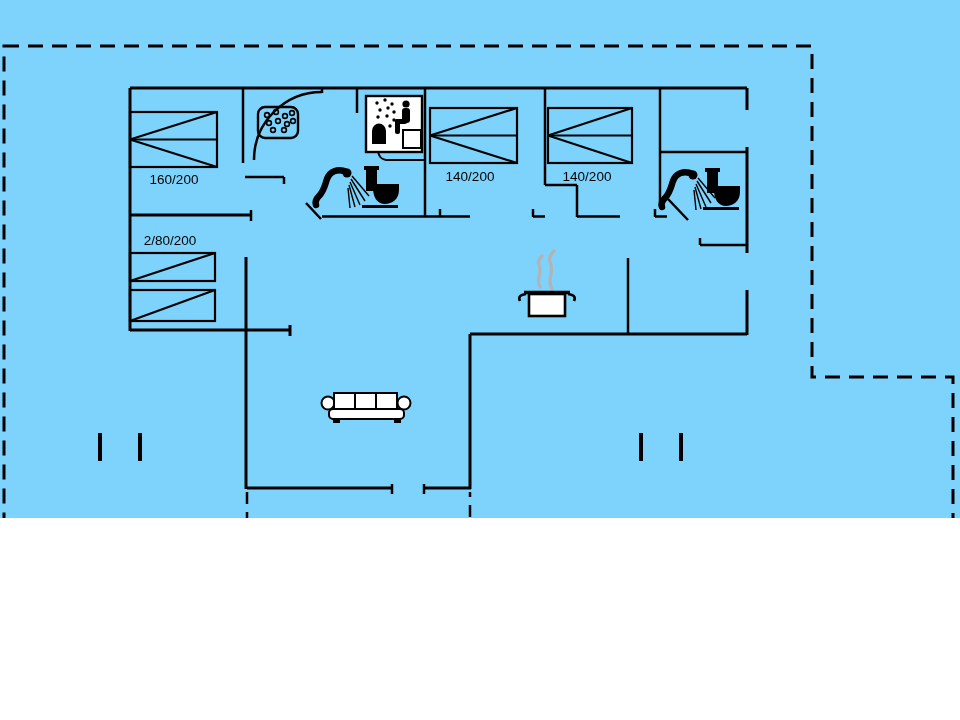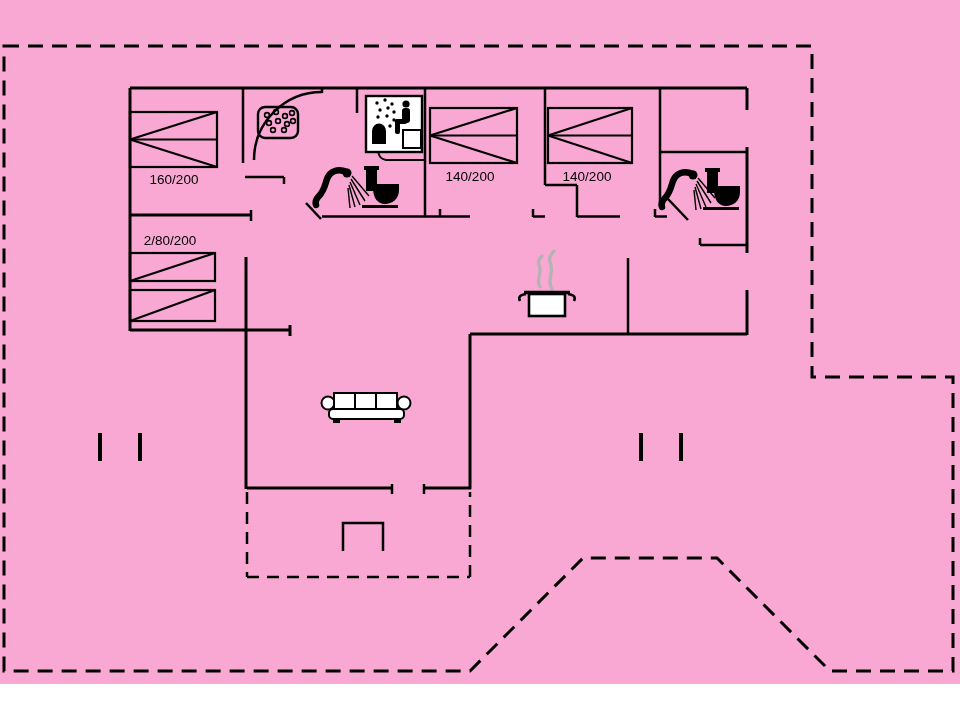--- a/index.html
+++ b/index.html
@@ -1,16 +1,16 @@
 <!DOCTYPE html>
 <html><head>
 <meta charset="utf-8">
 <style>
   html,body { margin:0; padding:0; background:#ffffff; }
-  .page { position:relative; width:960px; height:684px; background:#f9a8d4; overflow:hidden;
+  .page { position:relative; width:960px; height:518px; background:#7dd3fc; overflow:hidden;
           font-family:"Liberation Sans", sans-serif; }
   svg { display:block; }
   text.dim { font-family:"Liberation Sans", sans-serif; font-size:13.5px; fill:#000000; text-anchor:middle; }
 </style>
 </head>
 <body>
 
 <div class="page">
 <svg width="960" height="720" viewBox="0 0 960 720">
 

